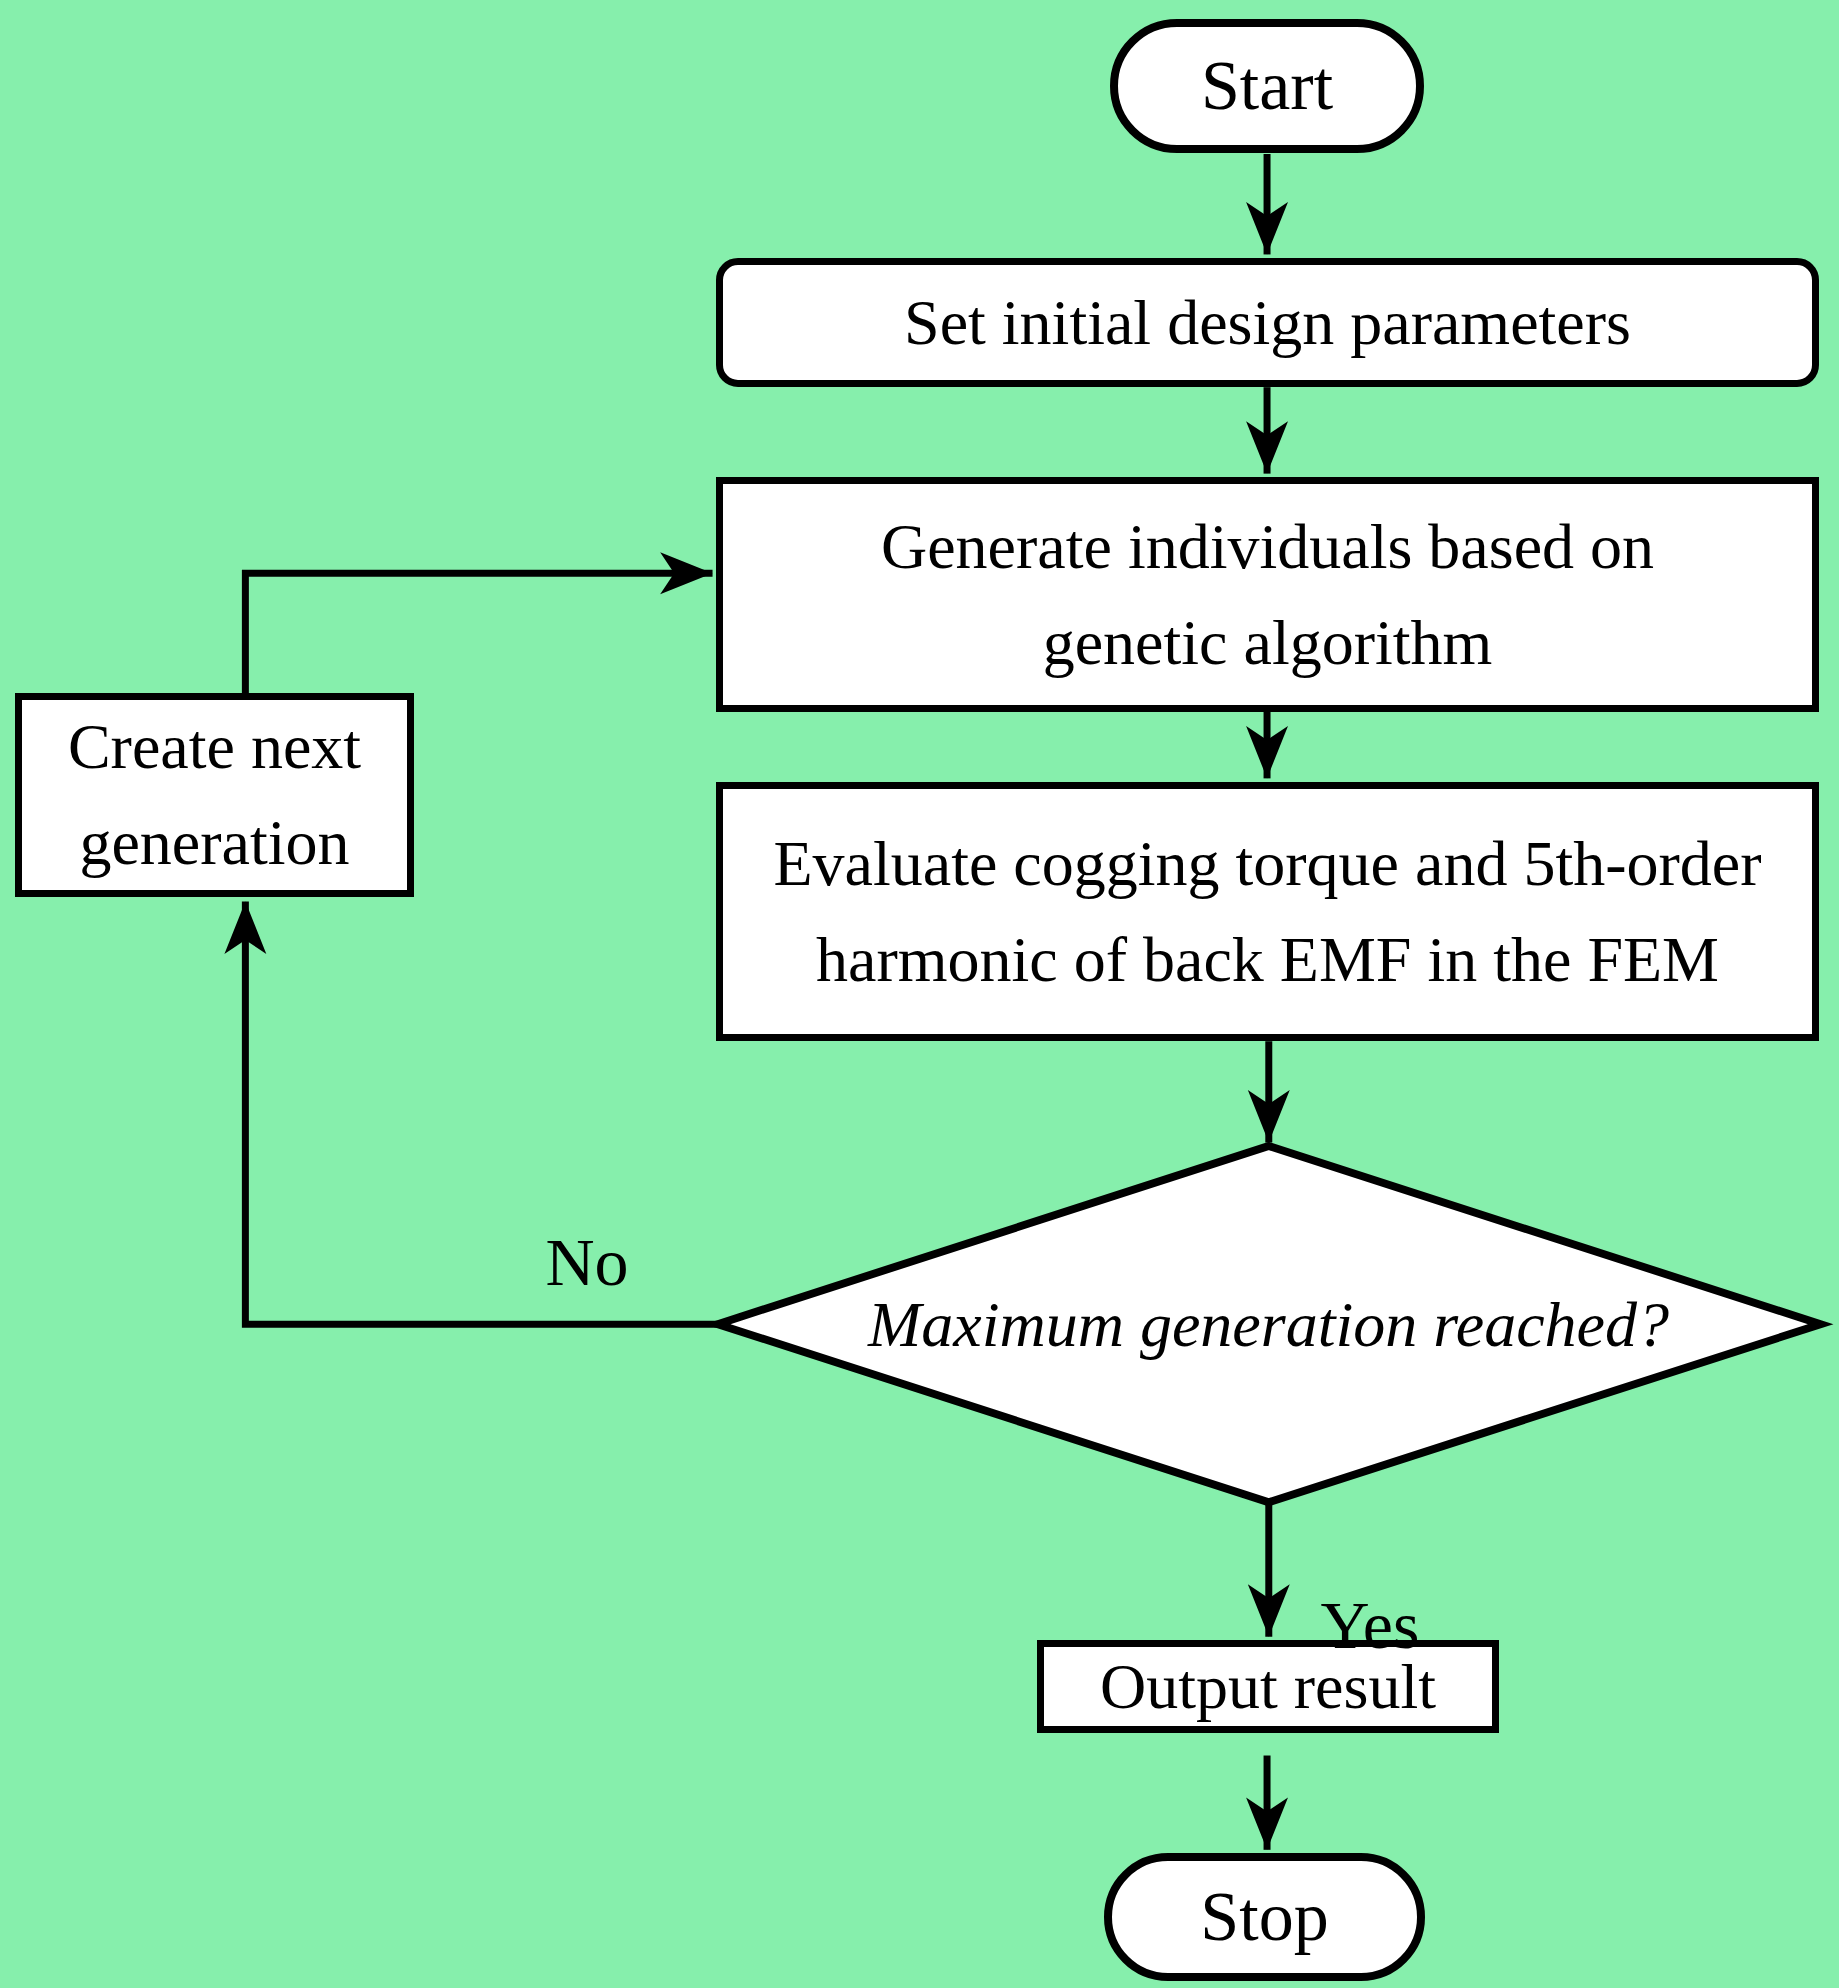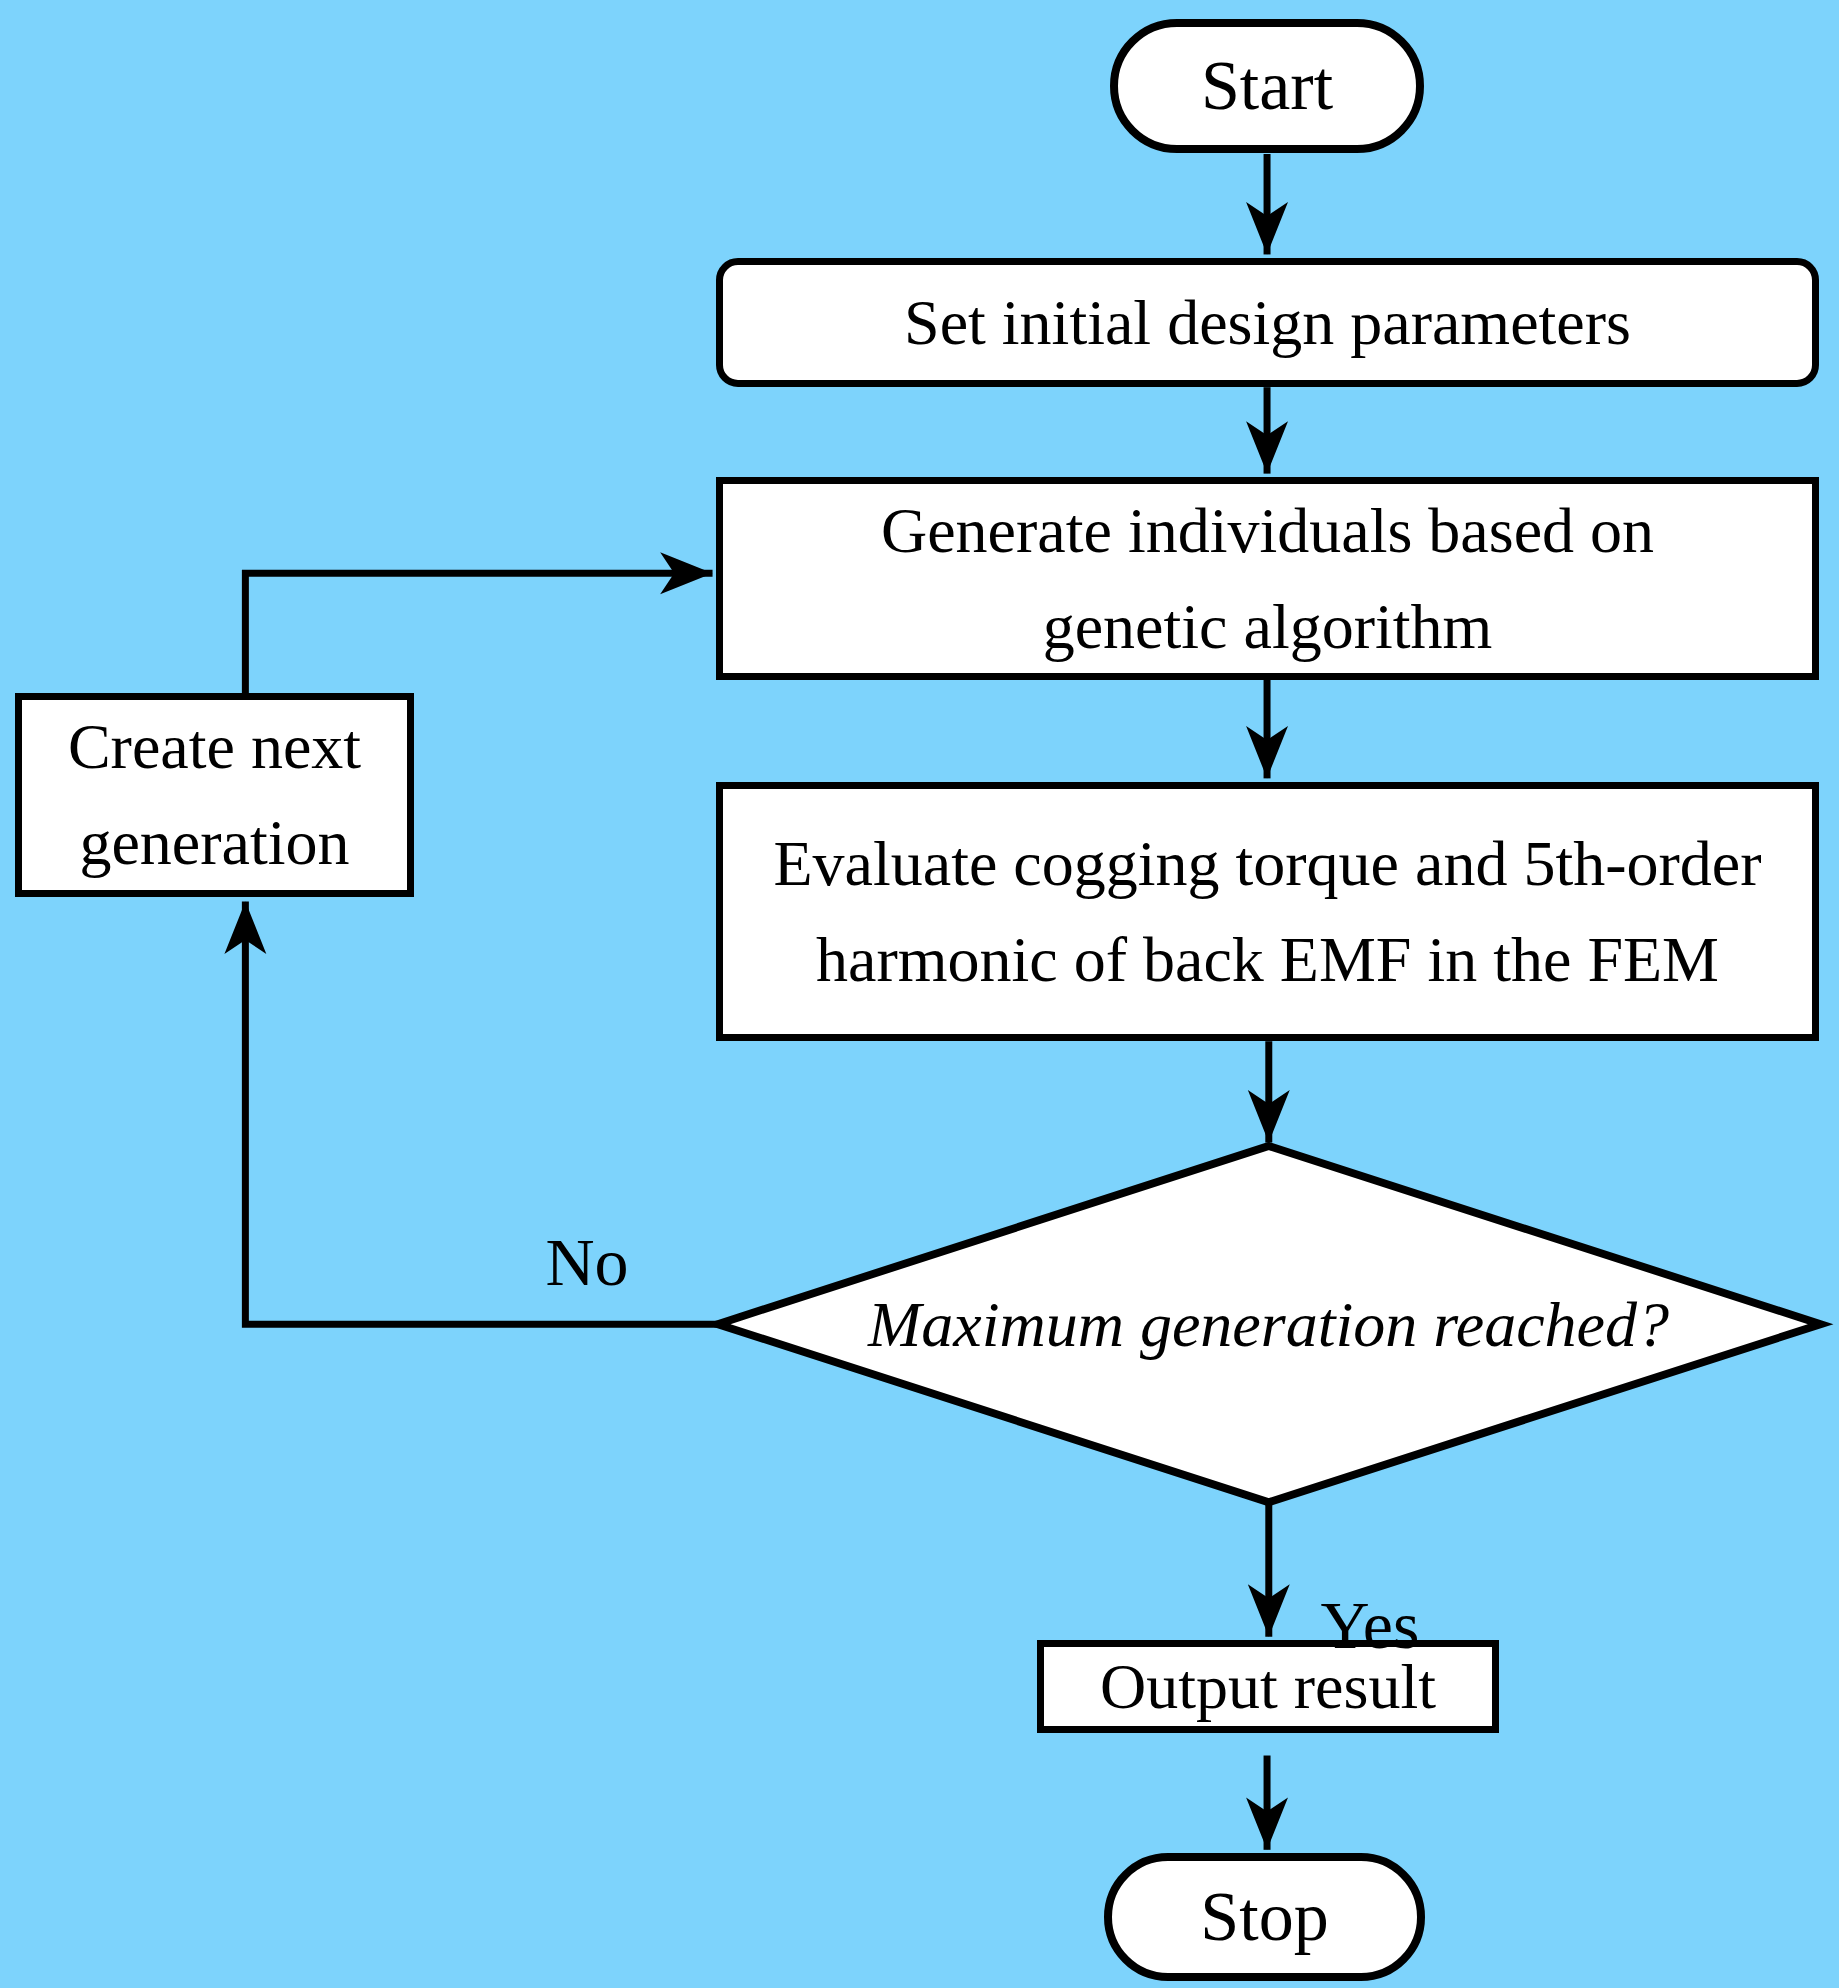--- a/index.html
+++ b/index.html
@@ -4,21 +4,21 @@
 <style>
   html, body {
     margin: 0;
     padding: 0;
     background: #ffffff;
   }
   .canvas {
     position: relative;
     width: 1839px;
     height: 1989px;
-    background: #7dd3fc;
+    background: #86efac;
     color: #000000;
     font-family: "Liberation Serif", "DejaVu Serif", serif;
     overflow: hidden;
   }
   .connectors {
     position: absolute;
     left: 0;
     top: 0;
     z-index: 1;
   }
@@ -102,21 +102,21 @@
   </svg>
 
   <div class="node terminator" style="left:1110px; top:19px; width:314px; height:134px;">
     <span>Start</span>
   </div>
 
   <div class="node" style="left:716px; top:258px; width:1103px; height:129px;border-radius:22px;">
     <span>Set initial design parameters</span>
   </div>
 
-  <div class="node two-line" style="left:716px; top:477px; width:1103px; height:203px;">
+  <div class="node two-line" style="left:716px; top:477px; width:1103px; height:235px;">
     <span class="ln">Generate individuals based on</span>
     <span class="ln">genetic algorithm</span>
   </div>
 
   <div class="node two-line" style="left:716px; top:782px; width:1103px; height:259px;">
     <span class="ln">Evaluate cogging torque and 5th-order</span>
     <span class="ln">harmonic of back EMF in the FEM</span>
   </div>
 
   <div class="node two-line" style="left:15px; top:693px; width:399px; height:204px;">

